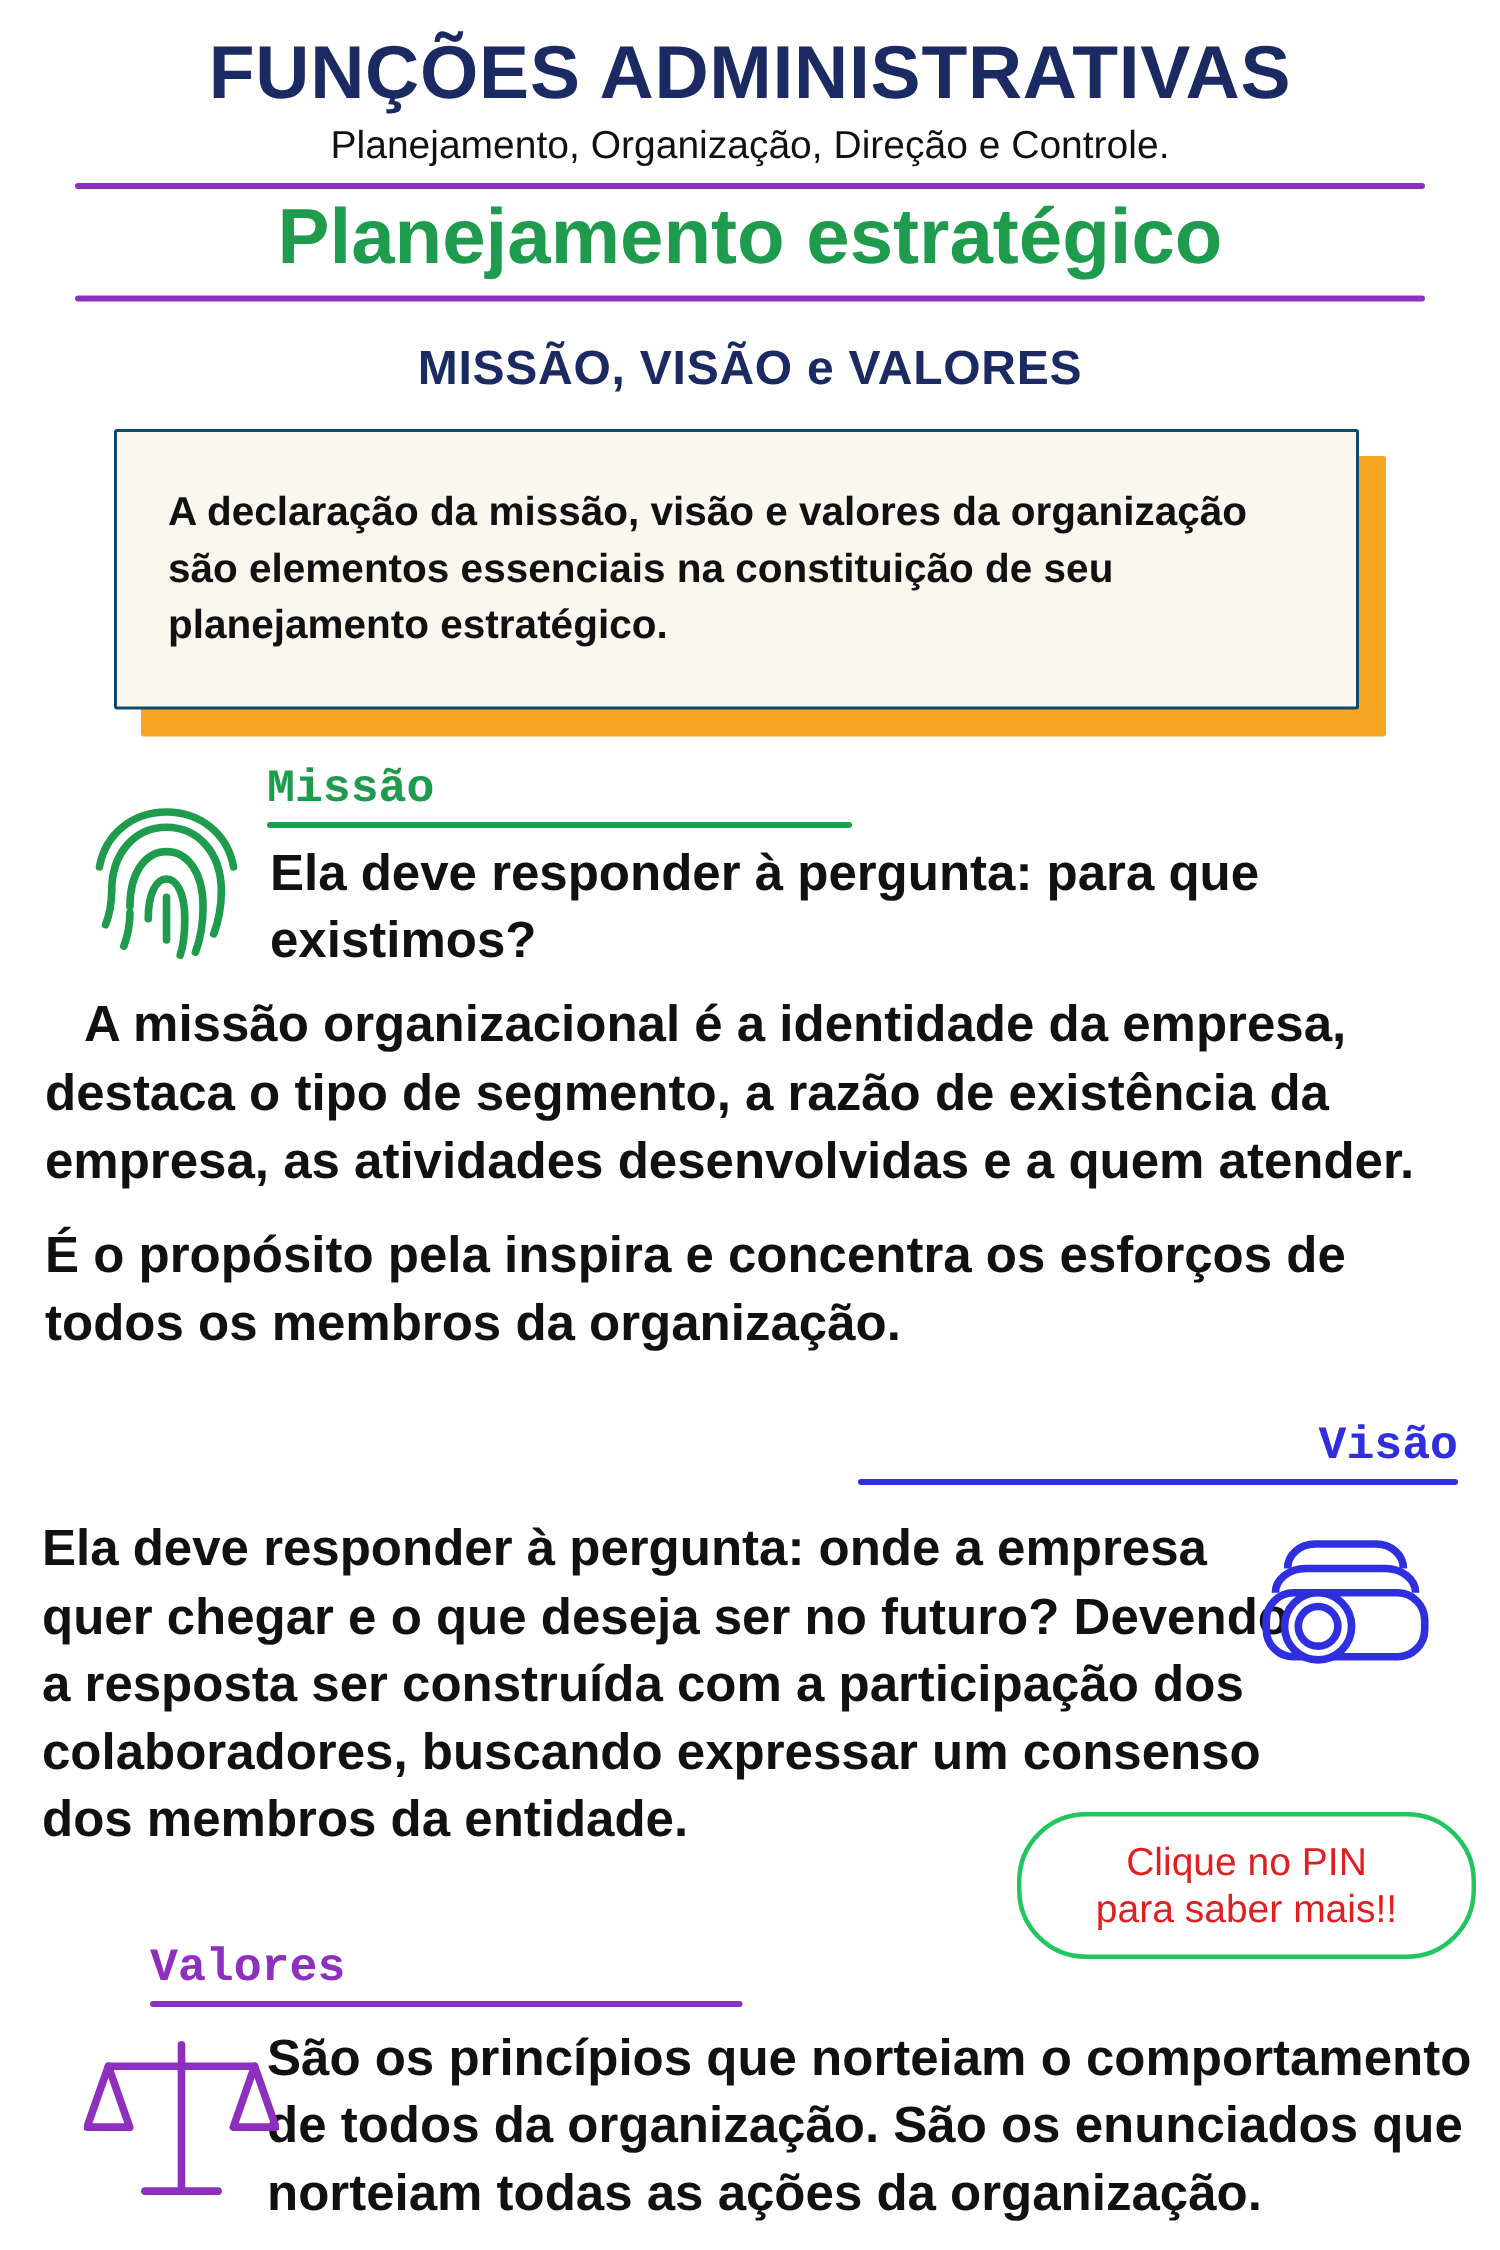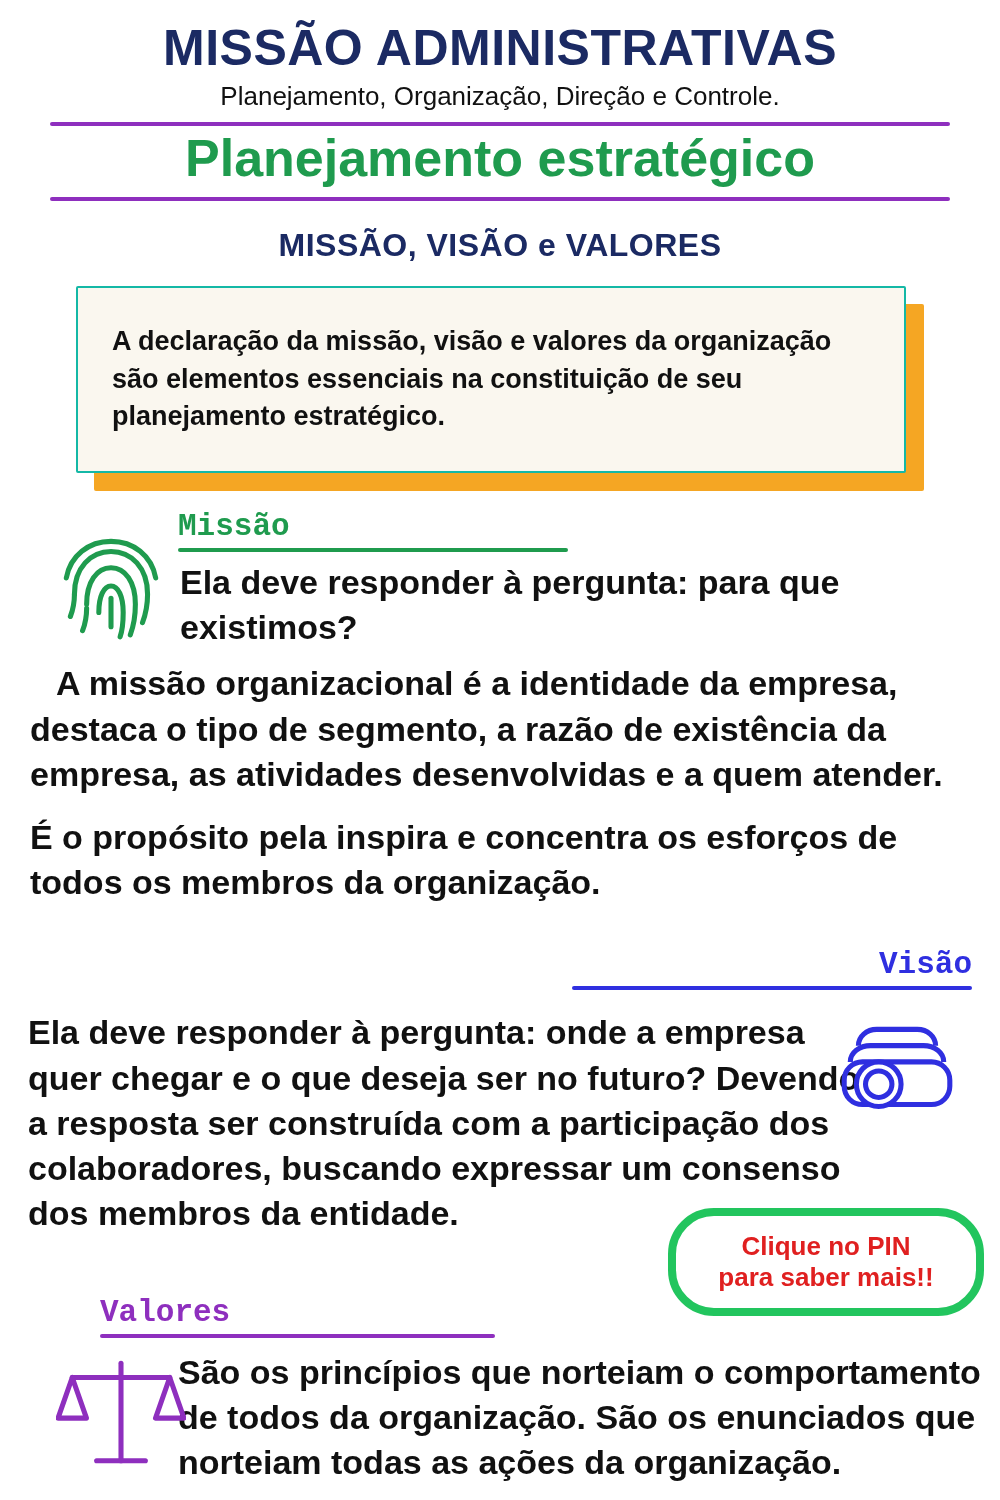--- a/index.html
+++ b/index.html
@@ -88,21 +88,21 @@
     background: #f5a623;
     border-radius: 2px;
   }
   .callout {
     position: absolute;
     left: 0;
     top: 0;
     right: 18px;
     bottom: 18px;
     background: #faf7ef;
-    border: 2px solid #14b8a6;
+    border: 2px solid #0c4a6e;
     border-radius: 2px;
     box-sizing: border-box;
     display: flex;
     align-items: center;
     padding: 4px 34px;
   }
   .callout p {
     margin: 0;
     font-size: 27px;
     font-weight: bold;
@@ -183,28 +183,28 @@
     height: 130px;
   }
 
   
   .pin-badge {
     position: absolute;
     right: 16px;
     top: 1186px;
     width: 300px;
     height: 92px;
-    border: 8px solid #22c55e;
+    border: 3px solid #22c55e;
     border-radius: 46px;
     display: flex;
     flex-direction: column;
     align-items: center;
     justify-content: center;
     color: #e02020;
-    font-weight: bold;
+    font-weight: normal;
     font-size: 26px;
     line-height: 1.18;
     text-align: center;
     background: #ffffff;
   }
 
   
   .valores { margin-top: 58px; }
   .valores-head {
     margin-left: 72px;
@@ -221,21 +221,21 @@
     top: 52px;
     width: 130px;
     height: 130px;
   }
 </style>
 </head>
 <body>
 
 <div class="page">
 
-  <h1 class="main-title">MISSÃO ADMINISTRATIVAS</h1>
+  <h1 class="main-title">FUNÇÕES ADMINISTRATIVAS</h1>
   <div class="podc-expanded">Planejamento, Organização, Direção e Controle.</div>
 
   <div class="rule"></div>
   <div class="subtitle-green">Planejamento estratégico</div>
   <div class="rule"></div>
 
   <div class="section-title">MISSÃO, VISÃO e VALORES</div>
 
   <div class="callout-wrap">
     <div class="callout-shadow"></div>

